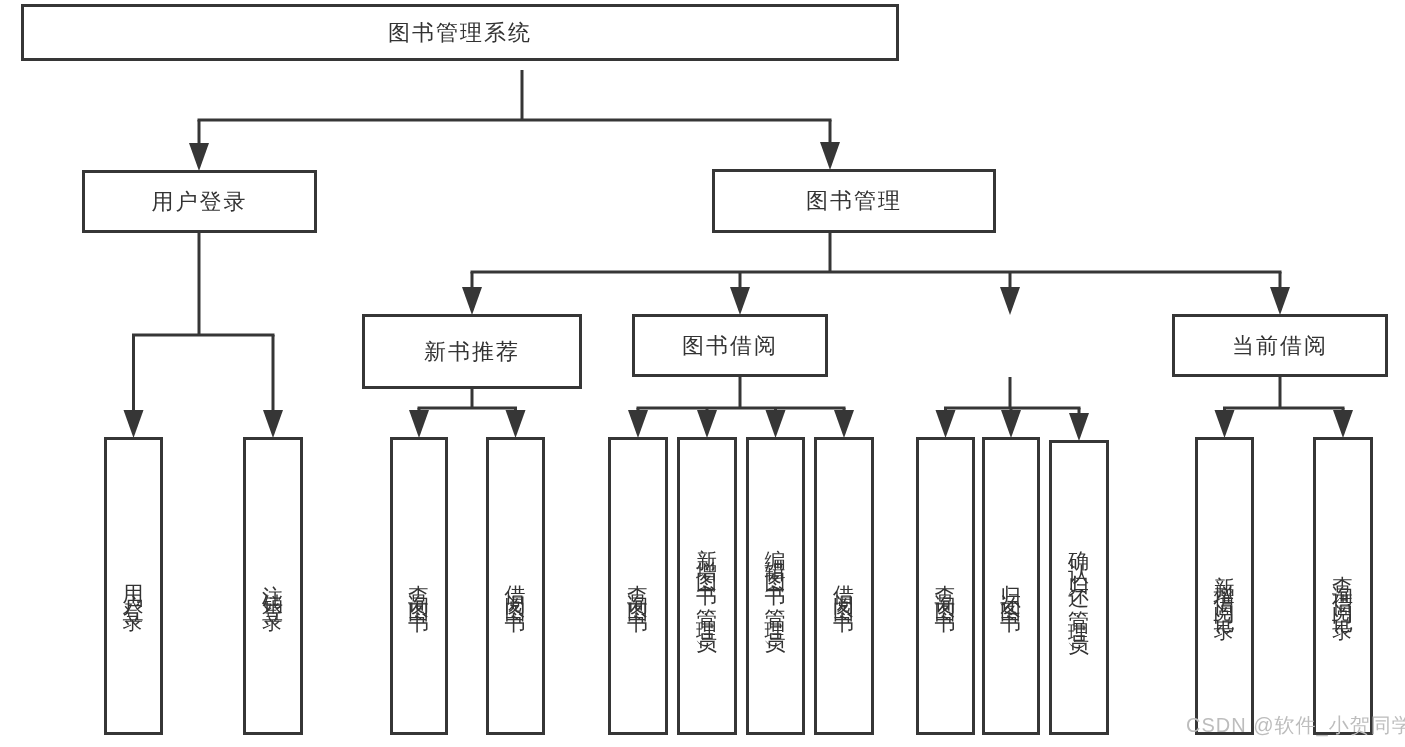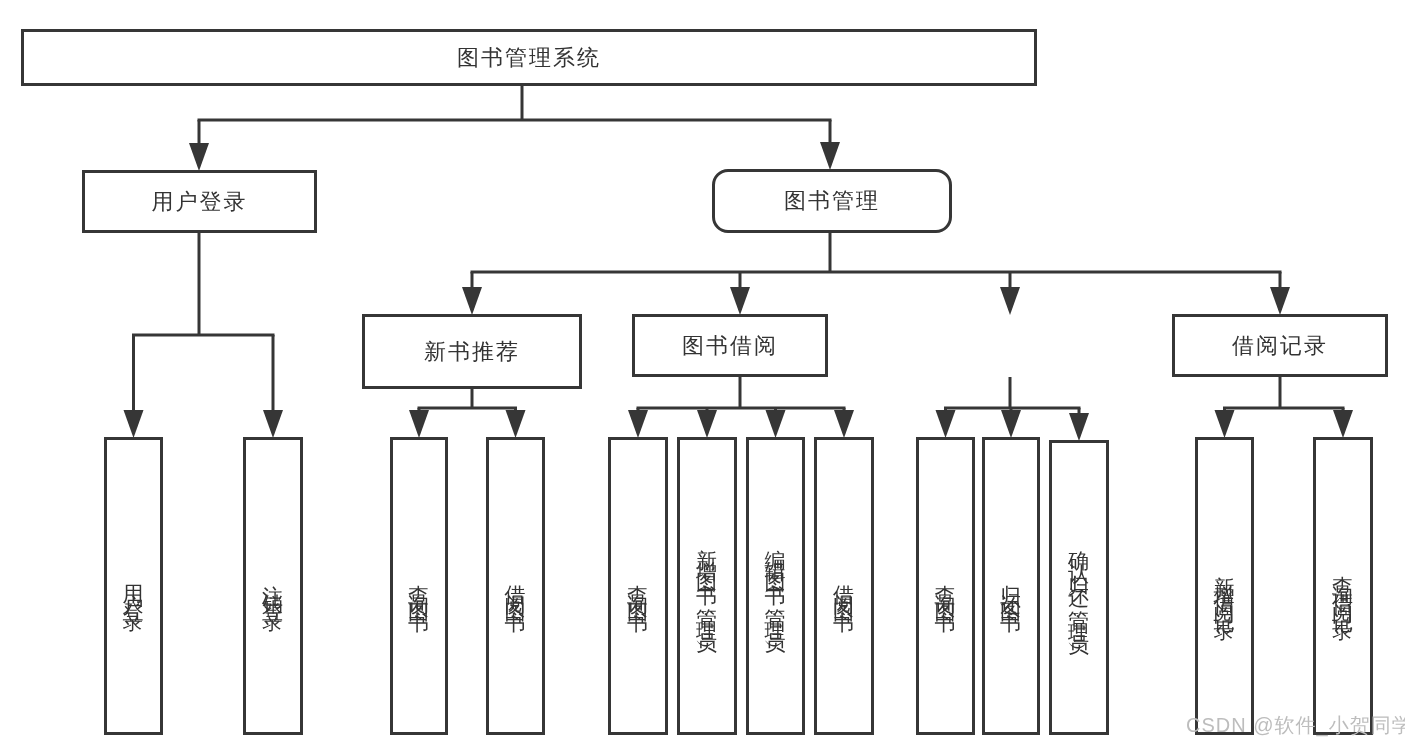--- a/index.html
+++ b/index.html
@@ -122,28 +122,28 @@
     <g>
       <line x1="1280" y1="377" x2="1280" y2="409"></line>
       <line x1="1223" y1="408" x2="1344.5" y2="408"></line>
       <line x1="1224.5" y1="408" x2="1224.5" y2="432"></line>
       <polygon points="1214.5,410 1234.5,410 1224.5,438"></polygon>
       <line x1="1343" y1="408" x2="1343" y2="432"></line>
       <polygon points="1333,410 1353,410 1343,438"></polygon>
     </g>
   </svg>
 
-  <div class="box h-box" style="left:21px;top:29px;width:1016px;height:57px;">图书管理系统</div>
+  <div class="box h-box" style="left:21px;top:4px;width:878px;height:57px;">图书管理系统</div>
 
   <div class="box h-box" style="left:82px;top:170px;width:235px;height:63px;">用户登录</div>
-  <div class="box h-box" style="left:712px;top:169px;width:240px;height:64px;border-radius:16px;">图书管理</div>
+  <div class="box h-box" style="left:712px;top:169px;width:284px;height:64px;">图书管理</div>
 
   <div class="box h-box" style="left:362px;top:314px;width:220px;height:75px;">新书推荐</div>
   <div class="box h-box" style="left:632px;top:314px;width:196px;height:63px;">图书借阅</div>
-  <div class="box h-box" style="left:1172px;top:314px;width:216px;height:63px;">借阅记录</div>
+  <div class="box h-box" style="left:1172px;top:314px;width:216px;height:63px;">当前借阅</div>
 
   <div class="box v-box" style="left:104px;top:437px;width:59px;height:298px;">
     <span>用户登录</span>
     </div>
   <div class="box v-box" style="left:243px;top:437px;width:60px;height:298px;">
     <span>注销登录</span>
     </div>
 
   <div class="box v-box" style="left:390px;top:437px;width:58px;height:298px;">
     <span>查询图书</span>

